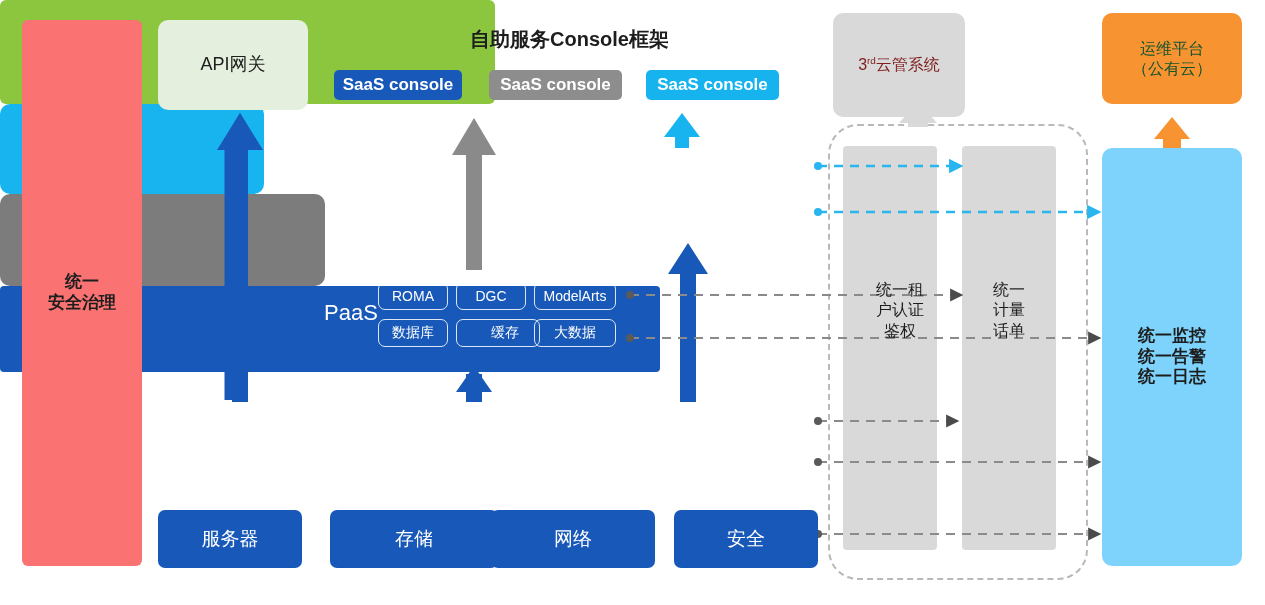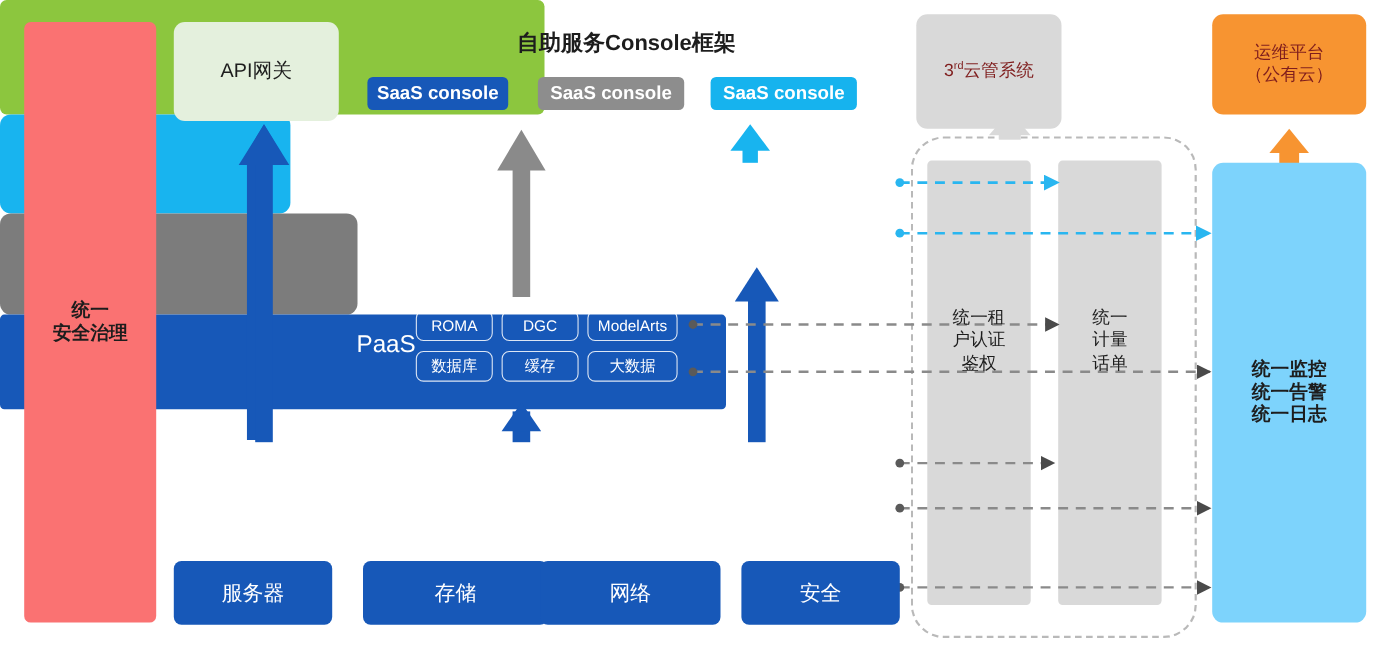--- a/index.html
+++ b/index.html
@@ -30,21 +30,21 @@
   #chip-iaas{left:334px;top:70px;width:128px;background:#1758b8;}
   #chip-paas{left:489px;top:70px;width:133px;background:#8d8d8d;}
   #chip-saas{left:646px;top:70px;width:133px;background:#16b3ee;}
 
   
   #third-party{left:833px;top:13px;width:132px;height:104px;background:#d9d9d9;
       color:#7f1d1d;font-size:16px;}
   #app-market{left:990px;top:13px;width:78px;height:104px;background:#d9d9d9;
       color:#1d1d1d;font-size:17px;}
   #ops-platform{left:1102px;top:13px;width:140px;height:91px;background:#f79431;
-      color:#7f1d1d;font-size:16px;}
+      color:#14532d;font-size:16px;}
   #ops-panel{left:1102px;top:148px;width:140px;height:418px;background:#7dd3fc;
       border-radius:10px;color:#1d1d1d;font-size:17px;font-weight:700;}
 
   
   #saas-block{left:552px;top:146px;width:264px;height:90px;background:#18b4ef;
       border-radius:10px;}
   #saas-label{left:560px;top:175px;width:72px;height:32px;color:#ffffff;
       font-size:21px;background:transparent;}
   .saas-chip{position:absolute;display:flex;align-items:center;justify-content:center;
       border:1.6px solid rgba(255,255,255,.92);border-radius:7px;color:#ffffff;
@@ -59,21 +59,21 @@
       border-radius:10px;}
   #paas-label{left:312px;top:297px;width:78px;height:32px;color:#ffffff;
       font-size:22px;background:transparent;}
   .paas-chip{position:absolute;display:flex;align-items:center;justify-content:center;
       border:1.6px solid rgba(255,255,255,.85);border-radius:7px;color:#ffffff;
       font-size:14px;height:26px;}
   #paas-chip-0{left:378px;top:282px;width:68px;}
   #paas-chip-1{left:456px;top:282px;width:68px;}
   #paas-chip-2{left:534px;top:282px;width:80px;}
   #paas-chip-3{left:378px;top:319px;width:68px;}
-  #paas-chip-4{left:456px;top:319px;width:68px;}
+  #paas-chip-4{left:456px;top:319px;width:68px;padding-left:14px;}
   #paas-chip-5{left:534px;top:319px;width:80px;}
 
   
   #iaas-bar{left:158px;top:400px;width:660px;height:86px;background:#1758b8;
       border-radius:4px;}
   #iaas-label{left:168px;top:425px;width:172px;height:34px;color:#ffffff;
       font-size:19px;background:transparent;}
   .iaas-chip{position:absolute;display:flex;align-items:center;justify-content:center;
       border:1.6px solid rgba(255,255,255,.9);border-radius:7px;color:#ffffff;
       font-size:19px;height:40px;top:419px;}
@@ -93,21 +93,21 @@
 
   
   #shared-container{position:absolute;left:828px;top:124px;width:260px;height:456px;
       border:2.2px dashed #b9b9b9;border-radius:30px;box-sizing:border-box;}
   .shared-col{position:absolute;width:94px;background:#d9d9d9;border-radius:4px;
       top:146px;height:404px;}
   #shared-col-auth{left:843px;}
   #shared-col-meter{left:962px;}
   #shared-text-auth{position:absolute;left:843px;top:280px;width:94px;
       color:#1d1d1d;font-size:16px;text-align:center;line-height:1.28;
-      background:transparent;}
+      background:transparent;padding-left:10px;}
   #shared-text-meter{position:absolute;left:962px;top:280px;width:94px;
       color:#1d1d1d;font-size:16px;text-align:center;line-height:1.28;
       background:transparent;}
 
   svg.overlay{position:absolute;left:0;top:0;width:1265px;height:605px;
       pointer-events:none;overflow:visible;}
   .nowrap{white-space:pre-line;}
 </style>
 </head>
 <body>

